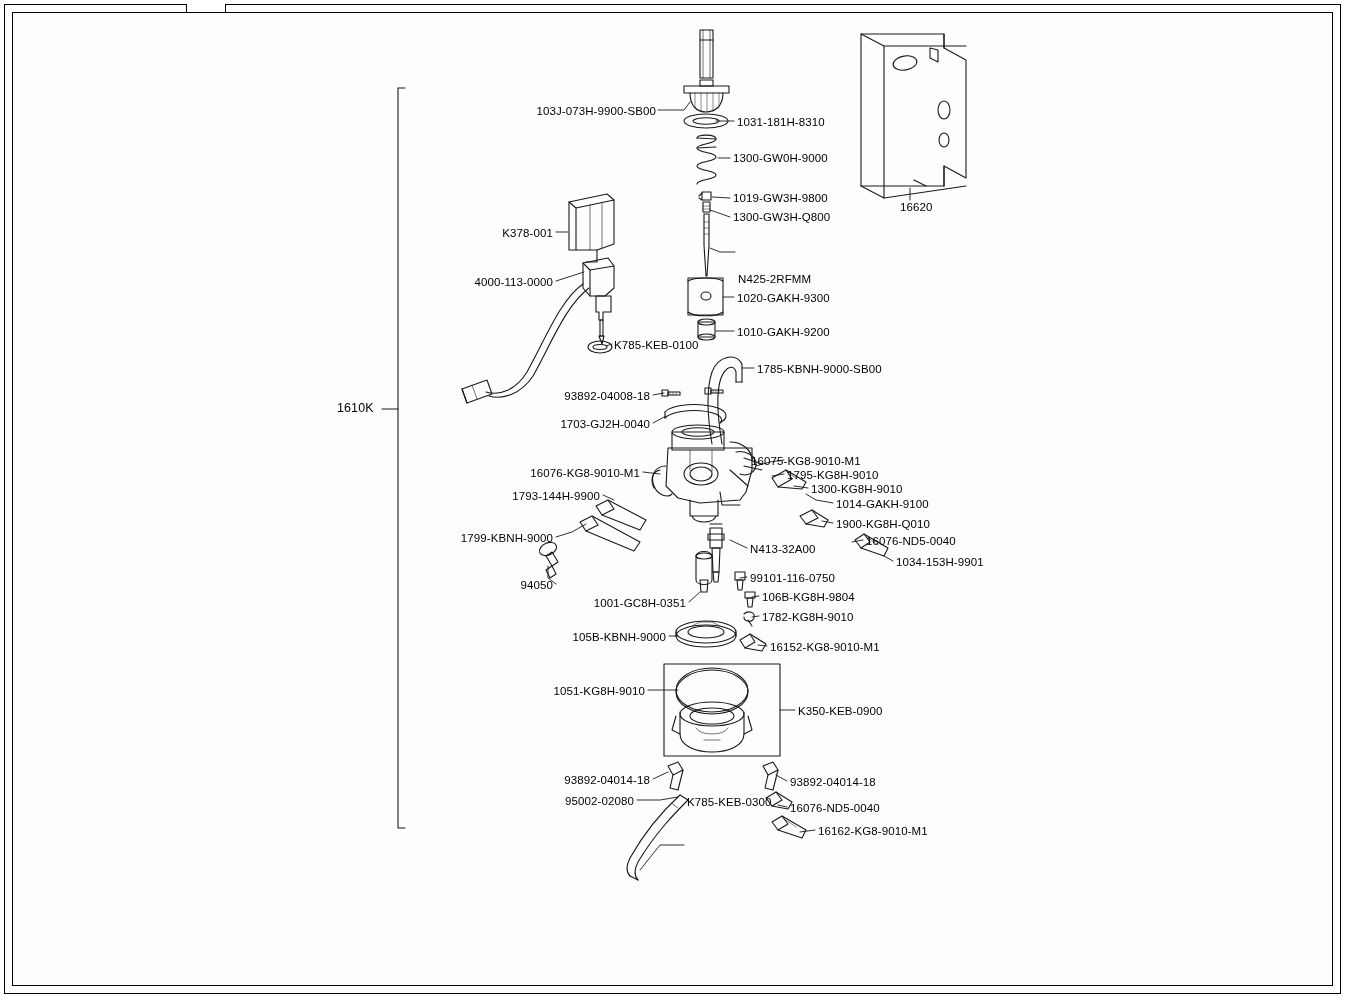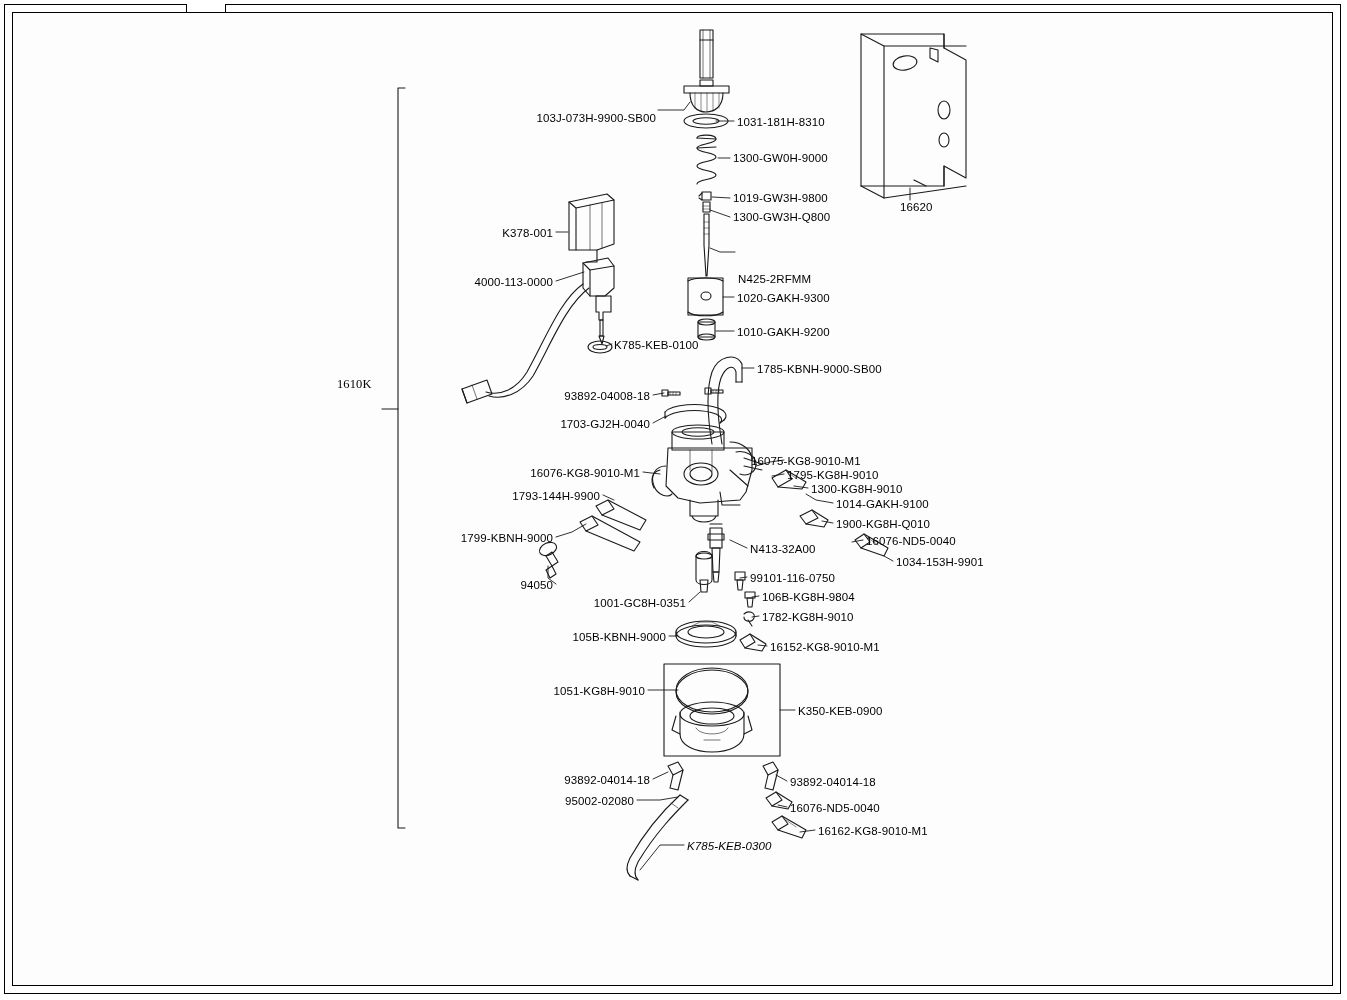--- a/index.html
+++ b/index.html
@@ -347,21 +347,21 @@
         <path d="M 653 779 L 668 772"></path>
         <path d="M 787 781 L 776 775"></path>
         <path d="M 637 800 L 660 800 L 678 797"></path>
         <path d="M 787 807 L 778 805"></path>
         <path d="M 684 845 L 660 845 L 640 870"></path>
         <path d="M 815 830 L 800 832"></path>
       </g>
     </g>
   </svg>
 
-  <div class="lbl r" style="left:656px; top:112px;text-align:right;">103J-073H-9900-SB00</div>
+  <div class="lbl r" style="left:656px; top:105px;text-align:right;">103J-073H-9900-SB00</div>
   <div class="lbl" style="left:737px; top:116px;">1031-181H-8310</div>
   <div class="lbl" style="left:733px; top:152px;">1300-GW0H-9000</div>
   <div class="lbl" style="left:733px; top:192px;">1019-GW3H-9800</div>
   <div class="lbl" style="left:733px; top:211px;">1300-GW3H-Q800</div>
   <div class="lbl" style="left:738px; top:246px;margin-top:27px;">N425-2RFMM</div>
   <div class="lbl" style="left:737px; top:292px;">1020-GAKH-9300</div>
   <div class="lbl" style="left:737px; top:326px;">1010-GAKH-9200</div>
   <div class="lbl" style="left:900px; top:201px;">16620</div>
   <div class="lbl r" style="left:553px; top:227px;">K378-001</div>
   <div class="lbl r" style="left:553px; top:276px;">4000-113-0000</div>
@@ -386,16 +386,16 @@
   <div class="lbl" style="left:762px; top:611px;">1782-KG8H-9010</div>
   <div class="lbl r" style="left:686px; top:597px;">1001-GC8H-0351</div>
   <div class="lbl r" style="left:666px; top:631px;">105B-KBNH-9000</div>
   <div class="lbl" style="left:770px; top:641px;">16152-KG8-9010-M1</div>
   <div class="lbl r" style="left:645px; top:685px;">1051-KG8H-9010</div>
   <div class="lbl" style="left:798px; top:705px;">K350-KEB-0900</div>
   <div class="lbl r" style="left:650px; top:774px;">93892-04014-18</div>
   <div class="lbl" style="left:790px; top:776px;">93892-04014-18</div>
   <div class="lbl r" style="left:634px; top:795px;">95002-02080</div>
   <div class="lbl" style="left:790px; top:802px;">16076-ND5-0040</div>
-  <div class="lbl" style="left:687px; top:840px;font-style:italic;">K785-KEB-0300</div>
+  <div class="lbl" style="left:687px; top:796px;">K785-KEB-0300</div>
   <div class="lbl" style="left:818px; top:825px;">16162-KG8-9010-M1</div>
-  <div class="lbl big" style="left:337px; top:378px;font-family:Liberation Serif, serif;">1610K</div>
+  <div class="lbl big" style="left:337px; top:402px;">1610K</div>
 </div>
 
 </body></html>

